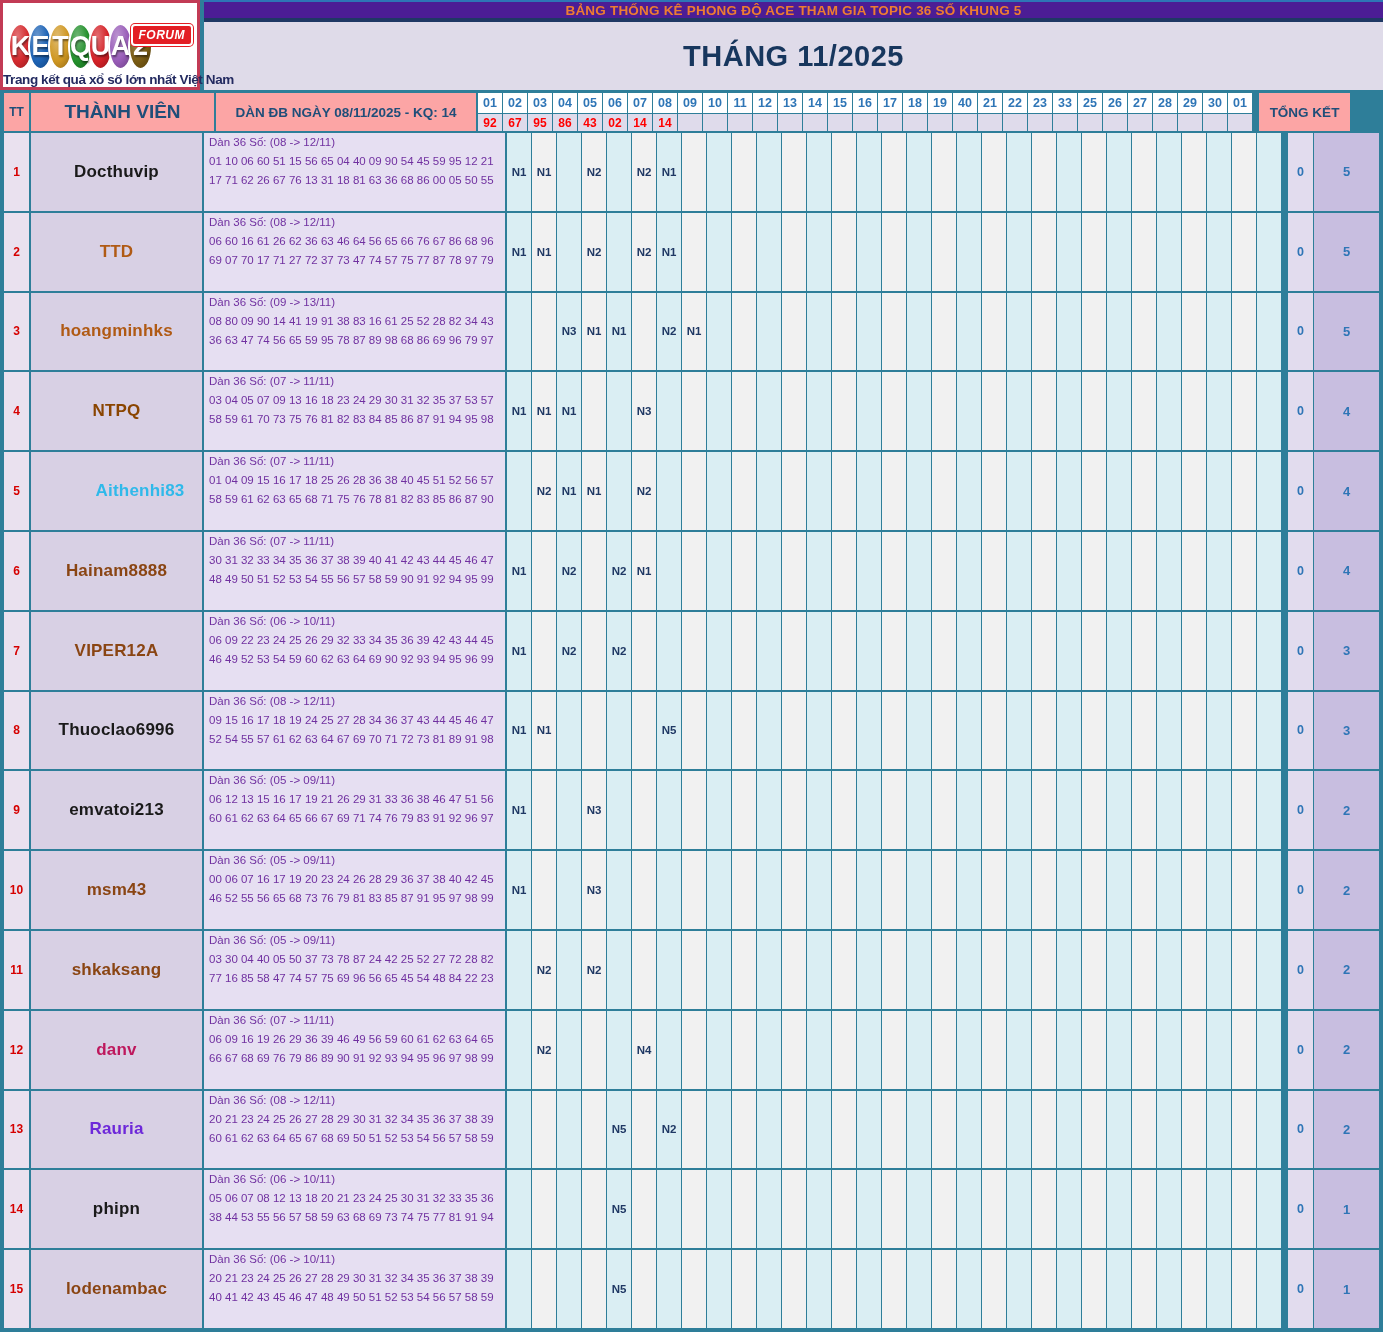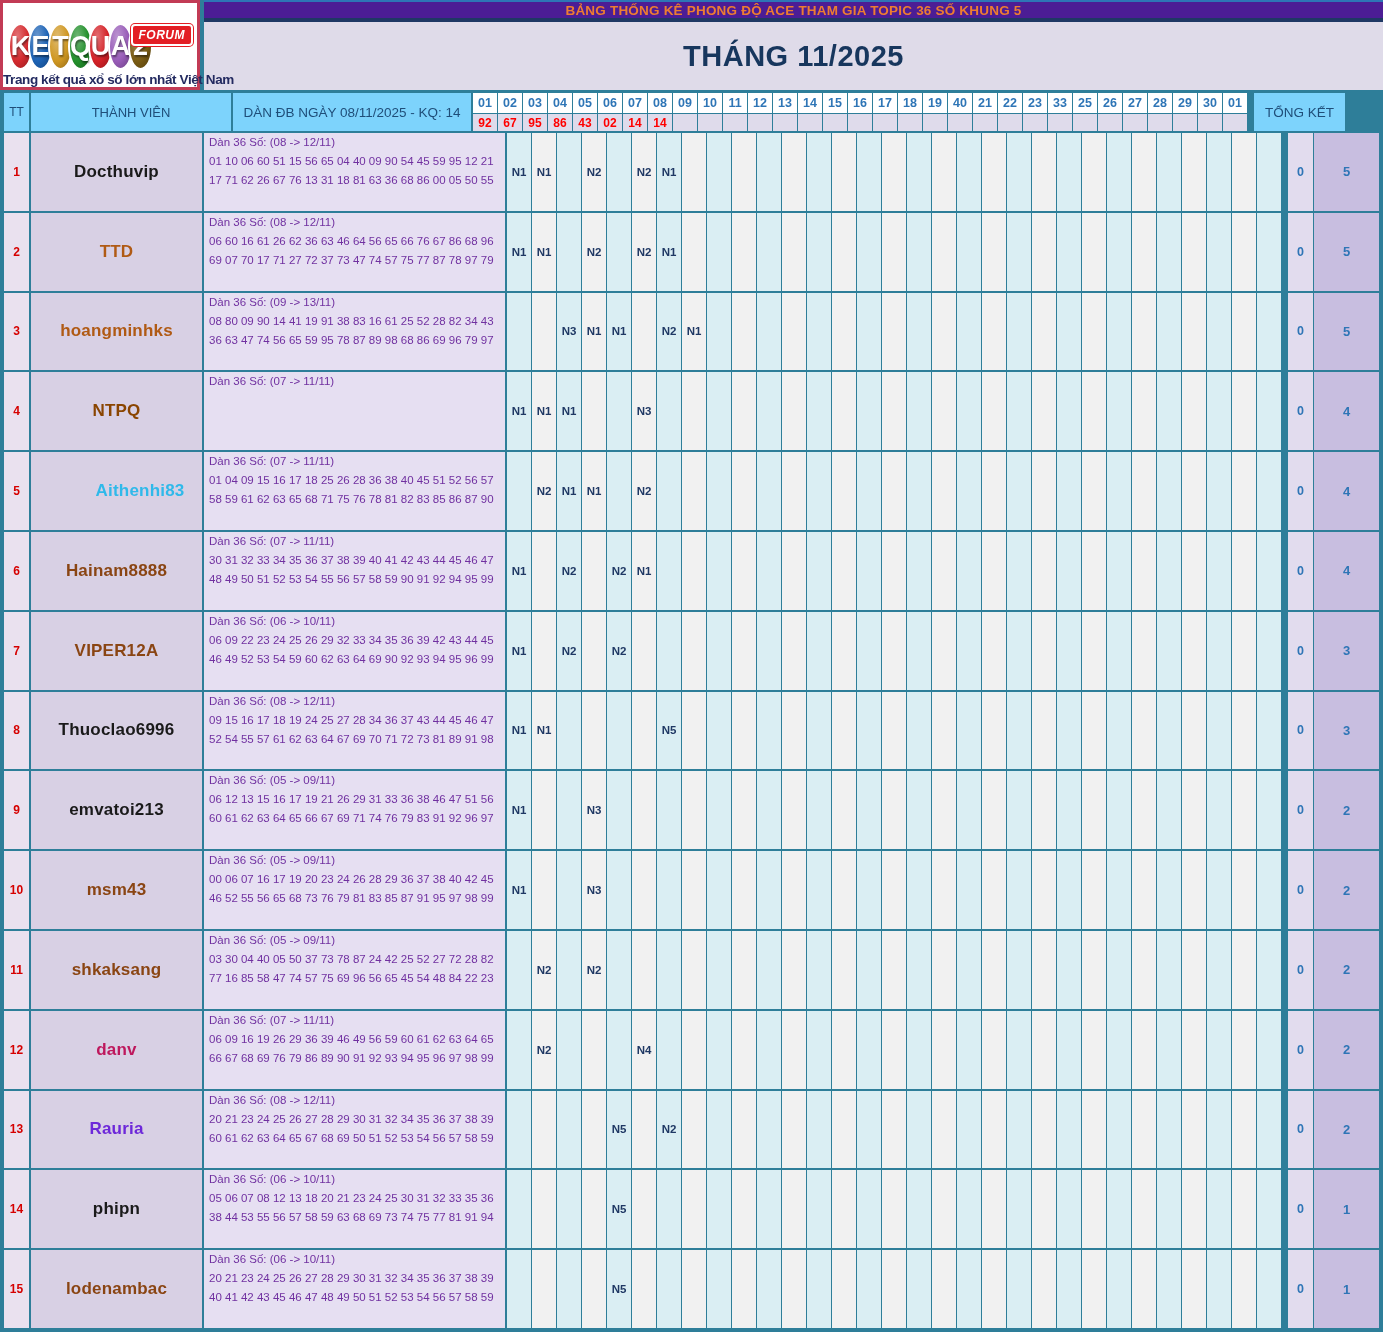--- a/index.html
+++ b/index.html
@@ -15,24 +15,24 @@
   .forum-badge{position:absolute;right:4px;top:21px;background:#e31e24;color:#fff;font-style:italic;font-weight:bold;font-size:12px;line-height:14px;padding:2px 6px;border:2px solid #fff;border-radius:4px;box-shadow:0 0 0 1px #e31e24;letter-spacing:.5px}
   .tagline{position:absolute;bottom:0;left:0;right:0;text-align:center;color:#232a60;font-size:13.5px;font-weight:bold;letter-spacing:-.4px;white-space:nowrap}
   .right-top{flex:1;display:flex;flex-direction:column;border-left:4px solid #2e7e99}
   .banner{height:18px;background:#4c1d95;border-top:2px solid #2e75b6;display:flex;align-items:center;justify-content:center;color:#ed7d31;font-weight:bold;font-size:13.5px;letter-spacing:.2px}
   .navy-line{height:4px;background:#1f3864}
   .title{flex:1;background:#dfdbe9;display:flex;align-items:center;justify-content:center;color:#17365d;font-weight:bold;font-size:29px;letter-spacing:.5px}
 
   
   .table{position:absolute;top:90px;left:0;right:0;bottom:0;background:#2e7e99;padding:3px 4px 4px 4px}
   .hrow{display:flex;height:38px}
-  .hcell{background:#7dd3fc;color:#1f4e79;font-weight:normal;display:flex;align-items:center;justify-content:center;border-right:2px solid #2e7e99}
+  .hcell{background:#fca5a5;color:#1f4e79;font-weight:bold;display:flex;align-items:center;justify-content:center;border-right:2px solid #2e7e99}
   .h-tt{width:27px;font-size:12px}
-  .h-name{width:202px;font-size:13px}
-  .h-dan{width:240px;font-size:13.5px}
+  .h-name{width:185px;font-size:19px}
+  .h-dan{width:262px;font-size:13.5px}
   .days{display:flex}
   .day-col{width:25px;display:flex;flex-direction:column;border-right:1px solid #2e7e99}
   .day-h{height:21px;background:#ffffff;color:#2e75b6;font-weight:bold;font-size:12.5px;display:flex;align-items:center;justify-content:center;border-bottom:1px solid #2e7e99}
   .day-v{flex:1;background:#dfdbeb;color:#ff0000;font-weight:bold;font-size:12px;display:flex;align-items:center;justify-content:center}
   .sep{width:6px;background:#2e7e99;flex:0 0 auto}
   .h-total{width:91px;font-size:13.5px;border-right:none}
 
   .row{display:flex;height:79.8px;border-top:2px solid #2e7e99}
   .c-tt{width:27px;background:#eae1ef;color:#d60000;font-weight:bold;font-size:12px;display:flex;align-items:center;justify-content:center;border-right:2px solid #2e7e99}
   .c-name{width:173px;background:#d8d0e4;font-weight:bold;font-size:17px;display:flex;align-items:center;justify-content:center;border-right:2px solid #2e7e99;letter-spacing:.2px}
@@ -334,20 +334,21 @@
           </div>
           <div class="sep"></div>
           <div class="c-tz">0</div>
           <div class="c-tv">5</div>
         </div>
         <div class="row">
           <div class="c-tt">4</div>
           <div class="c-name" style="color: rgb(138, 69, 0);">NTPQ</div>
           <div class="c-dan">
             <div class="dan-label">Dàn 36 Số: (07 -&gt; 11/11)</div>
+            <div class="dan-numbers">03 04 05 07 09 13 16 18 23 24 29 30 31 32 35 37 53 57 58 59 61 70 73 75 76 81 82 83 84 85 86 87 91 94 95 98</div>
           </div>
           <div class="days">
             <div class="c-day odd">N1</div>
             <div class="c-day">N1</div>
             <div class="c-day odd">N1</div>
             <div class="c-day"></div>
             <div class="c-day odd"></div>
             <div class="c-day">N3</div>
             <div class="c-day odd"></div>
             <div class="c-day"></div>

